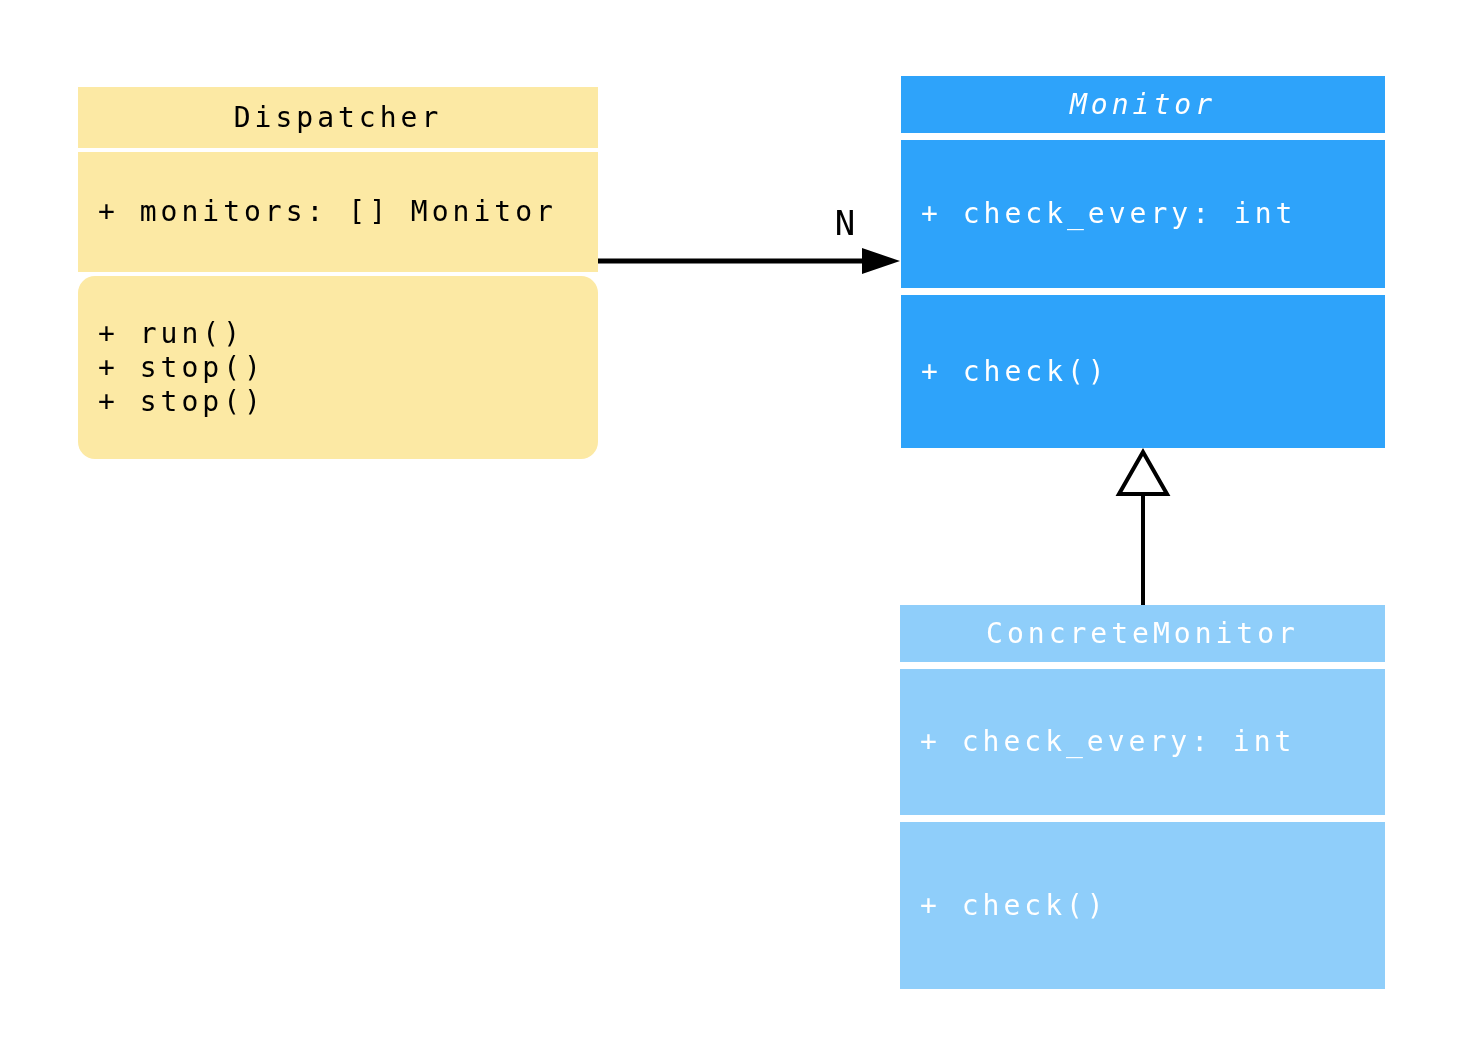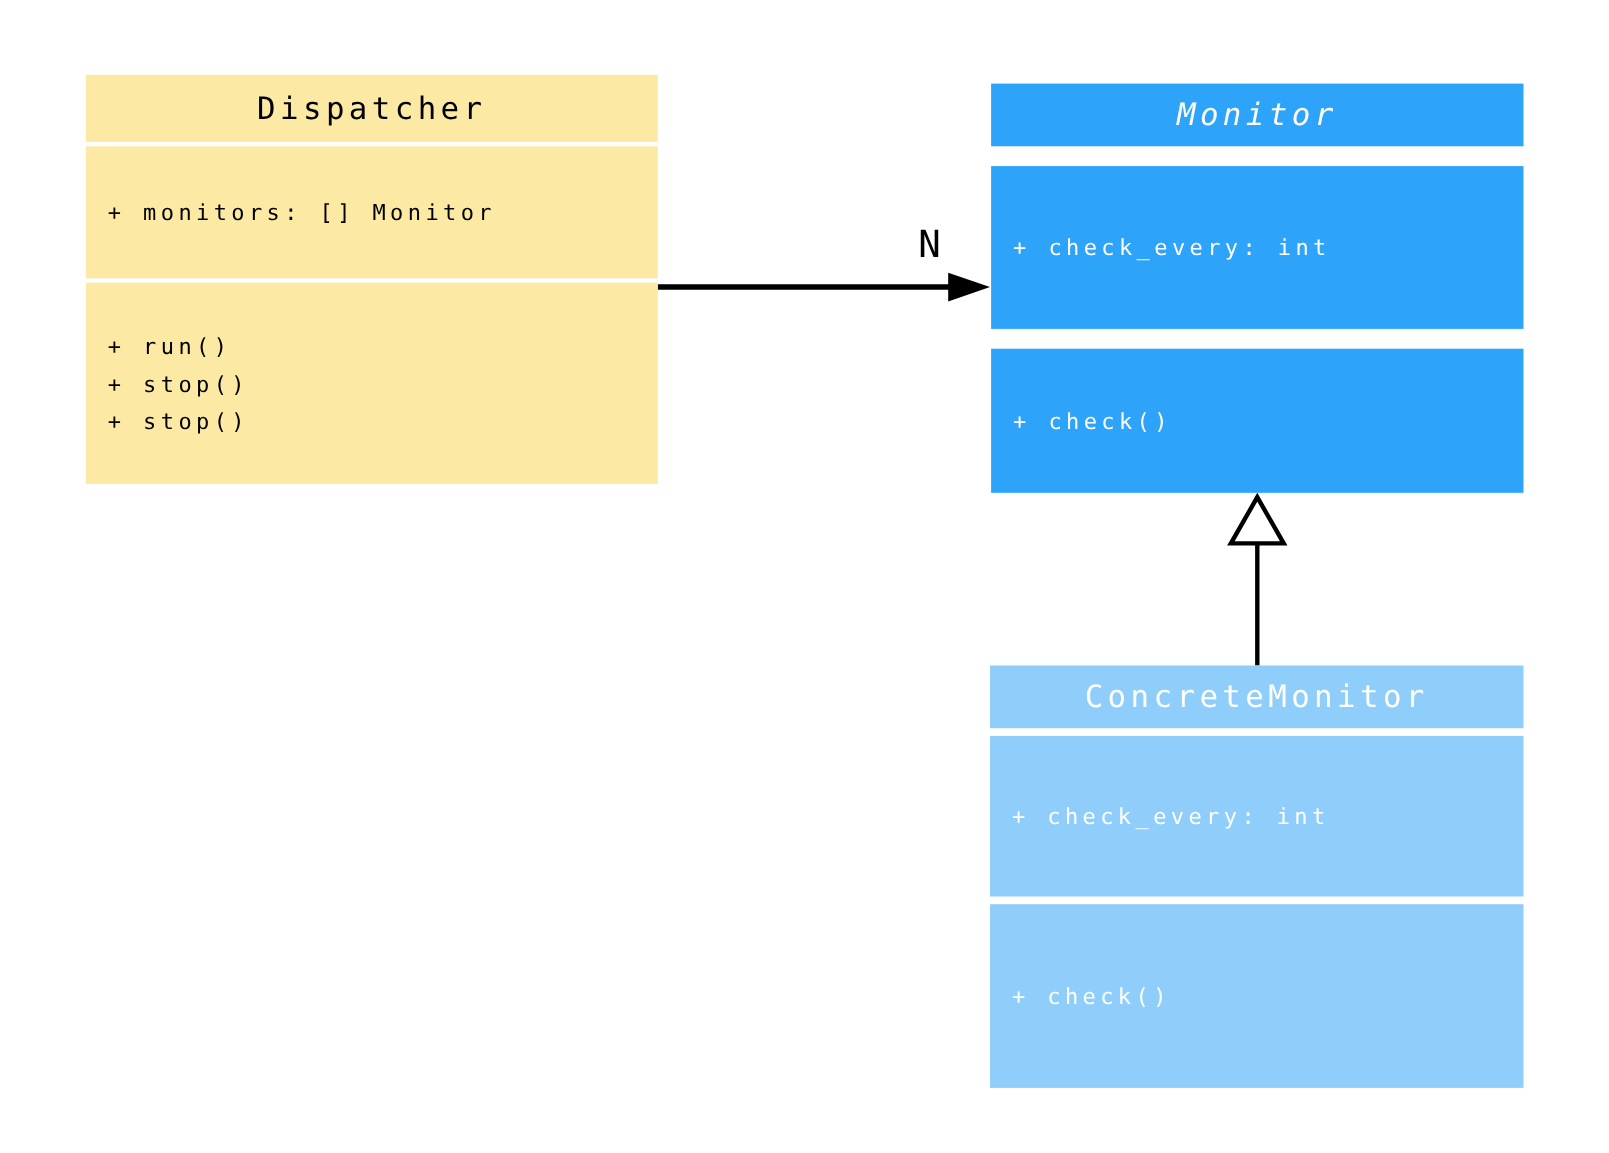--- a/index.html
+++ b/index.html
@@ -34,30 +34,30 @@
     justify-content: center;
   }
   .sec.title {
     align-items: center;
     font-size: 28px;
     letter-spacing: 4px;
   }
   .sec.body {
     align-items: flex-start;
     padding-left: 20px;
-    font-size: 20px;
+    font-size: 28px;
     letter-spacing: 4px;
     line-height: 34px;
   }
-  .box-dispatcher { left: 78px;  top: 68px;  width: 520px; height: 372px; gap: 4px; }
+  .box-dispatcher { left: 78px;  top: 87px;  width: 520px; height: 372px; gap: 4px; }
   .box-dispatcher .title   { height: 61px; }
   .box-dispatcher .attrs   { height: 120px; }
   .box-dispatcher .methods { flex: 1; }
 
-  .box-monitor { left: 901px; top: 76px; width: 484px; height: 372px; gap: 18px; }
+  .box-monitor { left: 901px; top: 76px; width: 484px; height: 372px; gap: 7px; }
   .box-monitor .title   { height: 57px; font-style: italic; }
   .box-monitor .attrs   { height: 148px; }
   .box-monitor .methods { flex: 1; }
 
   .box-concrete { left: 900px; top: 605px; width: 485px; height: 384px; gap: 7px; }
   .box-concrete .title   { height: 57px; }
   .box-concrete .attrs   { height: 146px; }
   .box-concrete .methods { flex: 1; }
 
   .multiplicity-label {
@@ -87,21 +87,21 @@
     </g>
   </svg>
 
   <div class="multiplicity-label">N</div>
 
   <div class="class-box box-dispatcher">
     <div class="sec title" style="background: rgb(252, 233, 164); color: rgb(0, 0, 0);">Dispatcher</div>
     <div class="sec body attrs" style="background: rgb(252, 233, 164); color: rgb(0, 0, 0);">
       <div>+ monitors: [] Monitor</div>
     </div>
-    <div class="sec body methods" style="background: rgb(252, 233, 164); color: rgb(0, 0, 0);">
+    <div class="sec body methods" style="background: rgb(252, 233, 164); color: rgb(0, 0, 0); border-radius: 17px;">
       <div>+ run()</div>
       <div>+ stop()</div>
       <div>+ stop()</div>
     </div>
   </div>
 
   <div class="class-box box-monitor">
     <div class="sec title" style="background: rgb(46, 163, 250); color: rgb(255, 255, 255);">Monitor</div>
     <div class="sec body attrs" style="background: rgb(46, 163, 250); color: rgb(255, 255, 255);">
       <div>+ check_every: int</div>

